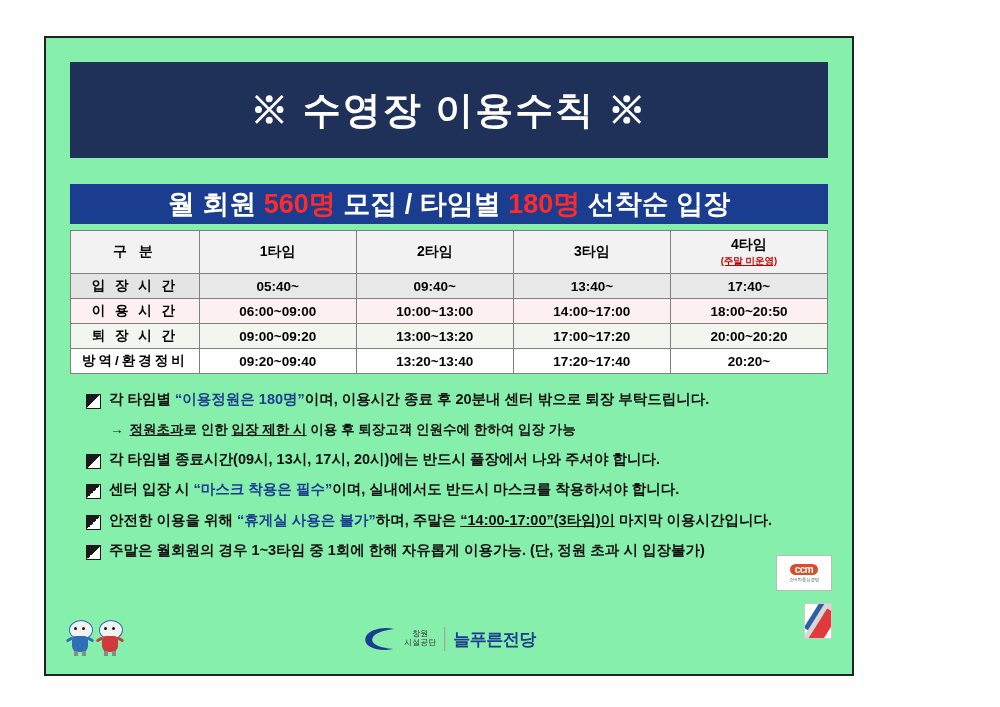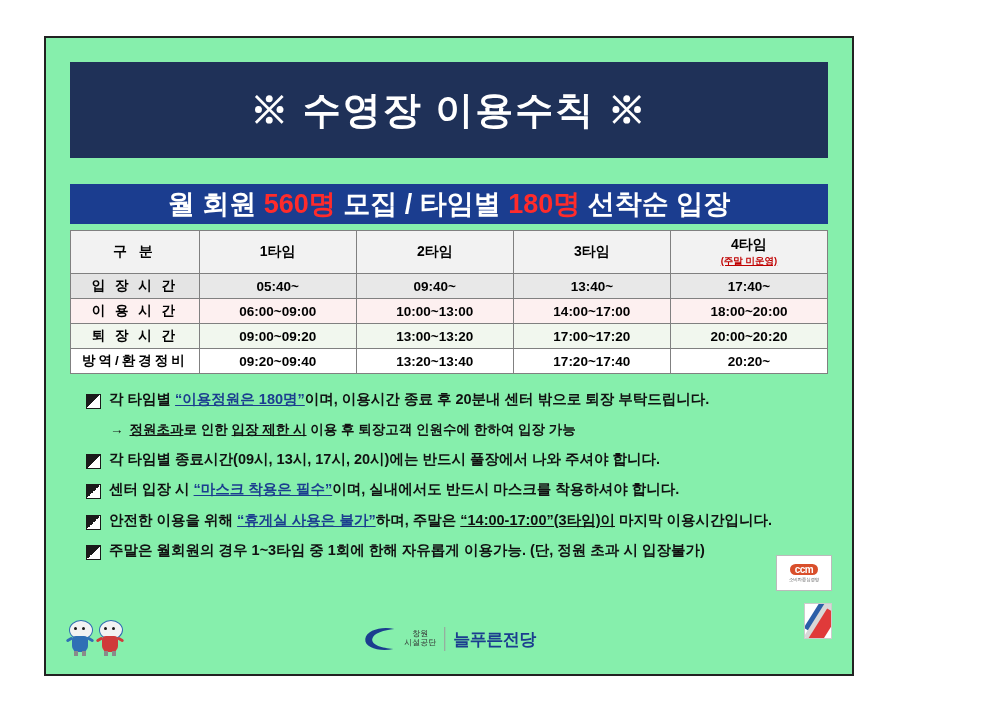--- a/index.html
+++ b/index.html
@@ -133,21 +133,20 @@
   .note.sub {
     margin-left: 24px;
     font-size: 13.5px;
   }
   .note.sub .arrow {
     flex: 0 0 auto;
     margin-right: 6px;
   }
   .blue-u {
     color: #1b3d8f;
-    text-decoration: underline;
   }
   .black-u {
     text-decoration: underline;
   }
   
   .footer {
     position: absolute;
     left: 0;
     right: 0;
     bottom: 14px;
@@ -343,21 +342,21 @@
           <td>05:40~</td>
           <td>09:40~</td>
           <td>13:40~</td>
           <td>17:40~</td>
         </tr>
         <tr class="r2">
           <td class="rowlabel">이 용 시 간</td>
           <td>06:00~09:00</td>
           <td>10:00~13:00</td>
           <td>14:00~17:00</td>
-          <td>18:00~20:00</td>
+          <td>18:00~20:50</td>
         </tr>
         <tr class="r3">
           <td class="rowlabel">퇴 장 시 간</td>
           <td>09:00~09:20</td>
           <td>13:00~13:20</td>
           <td>17:00~17:20</td>
           <td>20:00~20:20</td>
         </tr>
         <tr class="r4">
           <td class="rowlabel">방역/환경정비</td>

